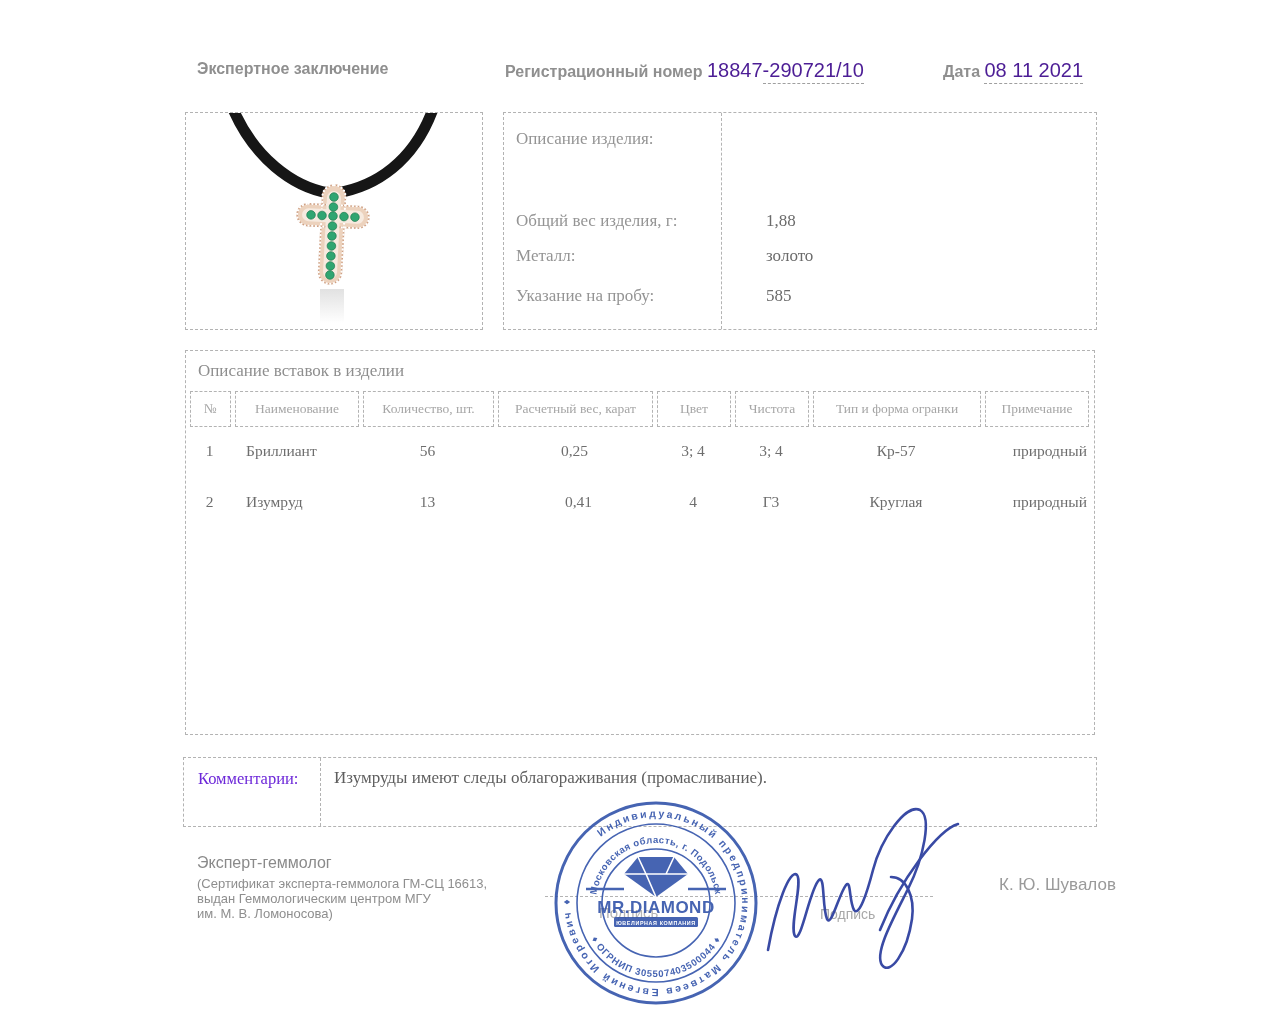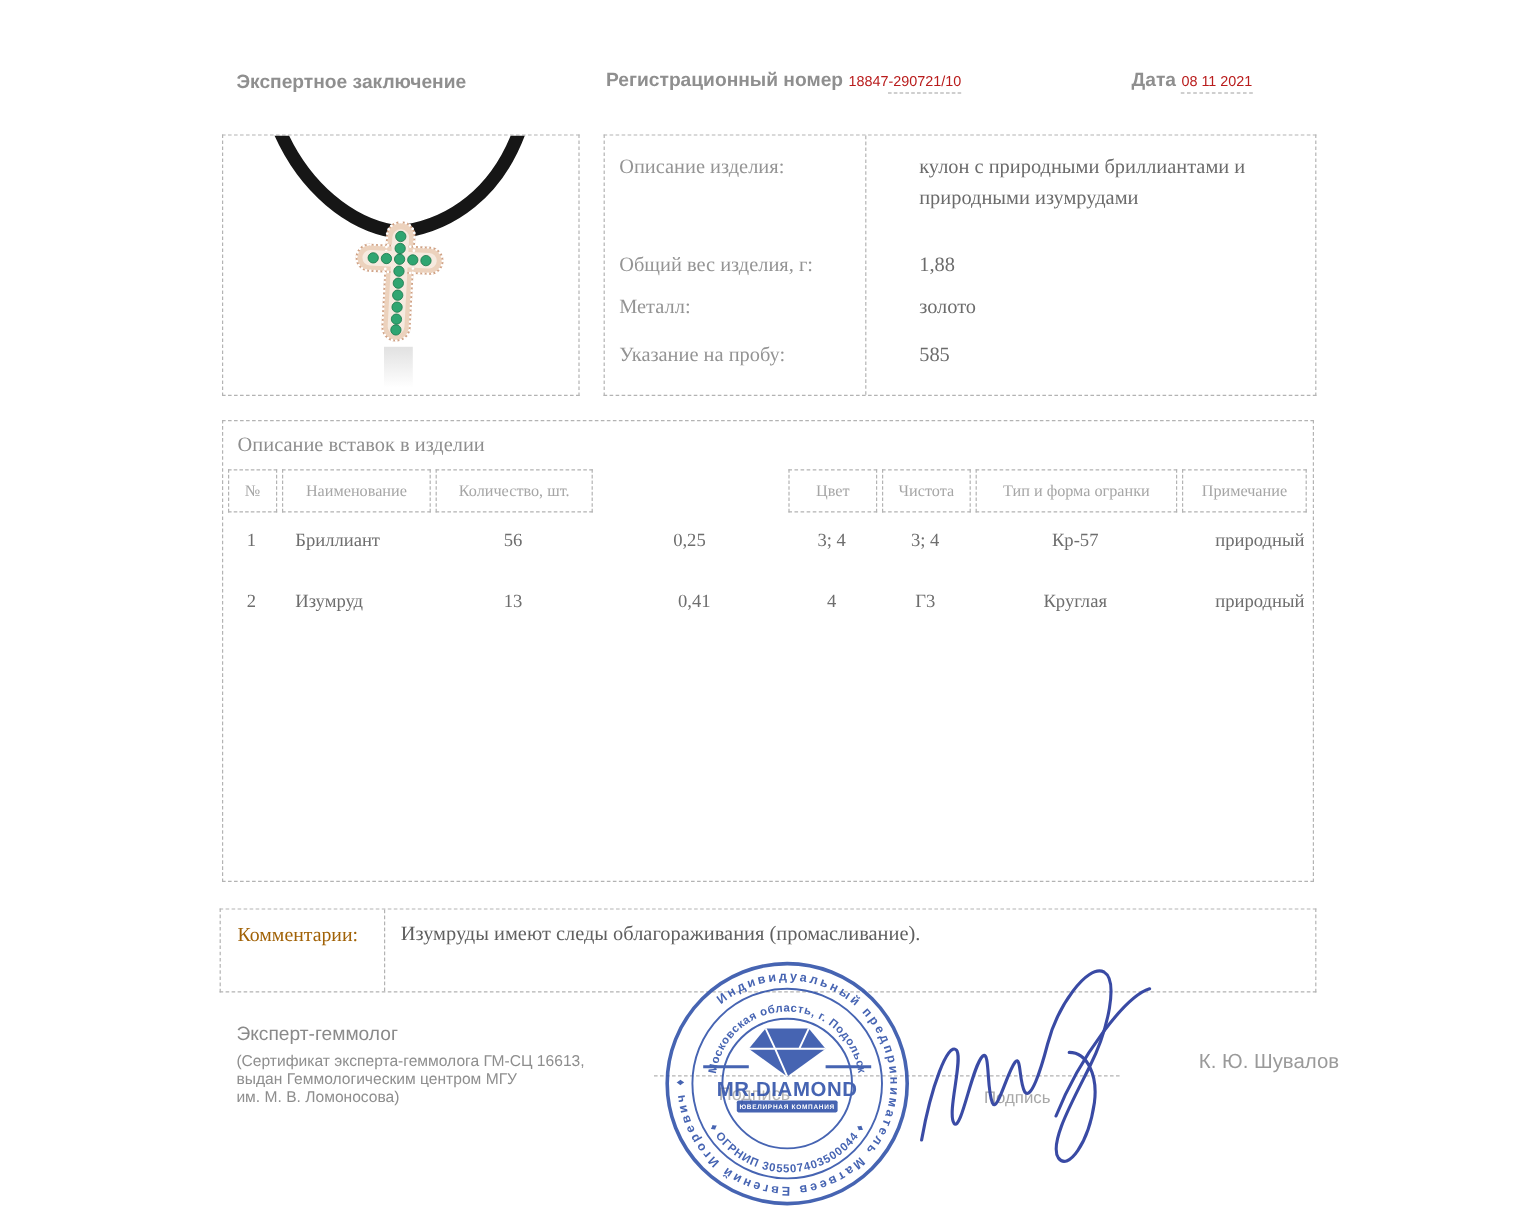--- a/index.html
+++ b/index.html
@@ -6,38 +6,38 @@
   .page{position:relative;width:1280px;height:1024px;background:#fff;overflow:hidden;
         font-family:"Liberation Sans",sans-serif;}
   .abs{position:absolute;}
   .dashed{border:1px dashed #b3b3b3;font-family:Liberation Serif, serif;}
   .hline{border-top:1px dashed #b3b3b3;height:0;}
   .vline{border-left:1px dashed #b3b3b3;width:0;}
 
   
   .doc-title{font-size:16px;font-weight:bold;color:#8f8f8f;}
   .reg-label,.date-label{font-size:16px;font-weight:bold;color:#8f8f8f;}
-  .reg-value,.date-value{font-size:12px;color:#b91c1c;font-weight:normal;text-align:center;}
+  .reg-value,.date-value{font-size:20px;color:#4c1d95;font-weight:normal;text-align:center;}
   .u-dash{border-bottom:1px dashed #9f9f9f;padding-bottom:2px;}
 
   
   .f-label{font-size:17px;color:#949494;line-height:24px;}
   .f-value{font-size:17px;color:#6b6b6b;line-height:26px;}
 
   
   .tbl-title{font-size:17px;color:#8e8e8e;}
   .th{position:absolute;top:40px;height:34px;line-height:34px;text-align:center;
       font-size:13.5px;color:#a6a6a6;border:1px dashed #b3b3b3;white-space:nowrap;overflow:hidden;}
   .td{position:absolute;height:26px;line-height:26px;text-align:center;
       font-size:15.5px;color:#6e6e6e;white-space:nowrap;}
   .td.left{text-align:left;padding-left:11px;}
   .td.right{text-align:right;padding-right:3px;}
 
   
-  .cm-label{font-size:16.5px;color:#a16207;line-height:20px;}
+  .cm-label{font-size:16.5px;color:#6d28d9;line-height:20px;}
   .cm-text{font-size:17px;color:#5f5f5f;line-height:20px;}
 
   
   .exp-title{font-size:16px;color:#8a8a8a;line-height:20px;}
   .exp-line{font-size:13px;color:#8e8e8e;line-height:15px;}
   .sig-name{font-size:17px;color:#9a9a9a;margin-left:36px;}
   .sig-caption{font-size:14px;color:#a8a8a8;}
   .seal-caption{font-size:15px;color:#b5b5b5;}
 
   svg text{font-family:"Liberation Sans",sans-serif;}
@@ -96,38 +96,38 @@
             <circle cx="146" cy="162" r="4.3"></circle>
         </g>
       </g>
     </svg>
   </div>
 
   <div class="abs dashed" style="left:503px;top:112px;width:592px;height:216px;">
     <div class="abs vline" style="left:217px;top:0;height:216px;"></div>
 
     <div class="abs f-label" style="left:12px;top:14px;">Описание изделия:</div>
-    <div class="abs f-value" style="left:262px;top:13px;width:305px;">кулон с природными бриллиантами и природными изумрудами</div>
 
     <div class="abs f-label" style="left:12px;top:96px;">Общий вес изделия, г:</div>
     <div class="abs f-value" style="left:262px;top:95px;">1,88</div>
 
     <div class="abs f-label" style="left:12px;top:131px;">Металл:</div>
     <div class="abs f-value" style="left:262px;top:130px;">золото</div>
 
     <div class="abs f-label" style="left:12px;top:171px;">Указание на пробу:</div>
     <div class="abs f-value" style="left:262px;top:170px;">585</div>
   </div>
 
   <div class="abs dashed" style="left:185px;top:350px;width:908px;height:383px;">
     <div class="abs tbl-title" style="left:12px;top:10px;">Описание вставок в изделии</div>
 
     <div class="th" style="left:4px;width:39px;">№</div>
     <div class="th" style="left:49px;width:122px;">Наименование</div>
     <div class="th" style="left:177px;width:129px;">Количество, шт.</div>
+    <div class="th" style="left:312px;width:153px;">Расчетный вес, карат</div>
     <div class="th" style="left:471px;width:72px;">Цвет</div>
     <div class="th" style="left:549px;width:72px;">Чистота</div>
     <div class="th" style="left:627px;width:166px;">Тип и форма огранки</div>
     <div class="th" style="left:799px;width:102px;">Примечание</div>
 
     <div>
       <div class="td" style="left:4px;top:87px;width:39px;">1</div>
       <div class="td left" style="left:49px;top:87px;width:122px;">Бриллиант</div>
       <div class="td" style="left:177px;top:87px;width:129px;">56</div>
       <div class="td" style="left:312px;top:87px;width:153px;">0,25</div>

